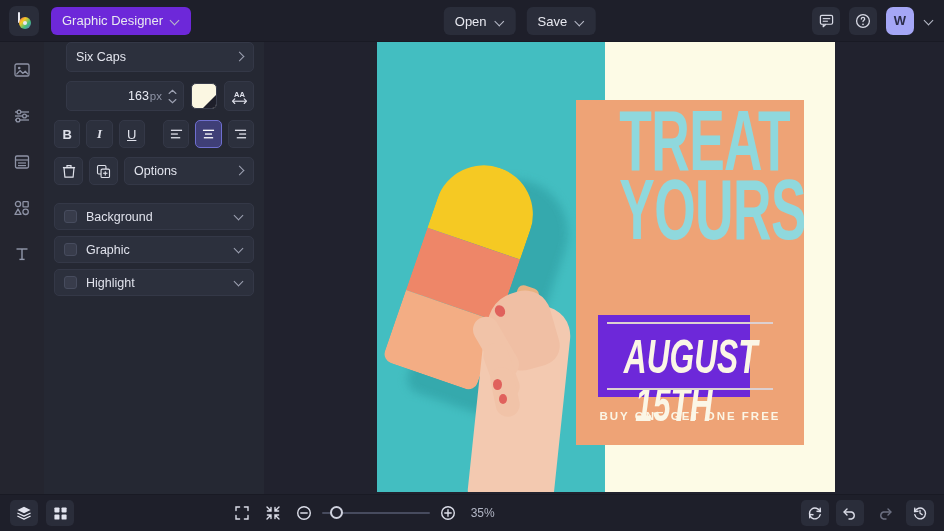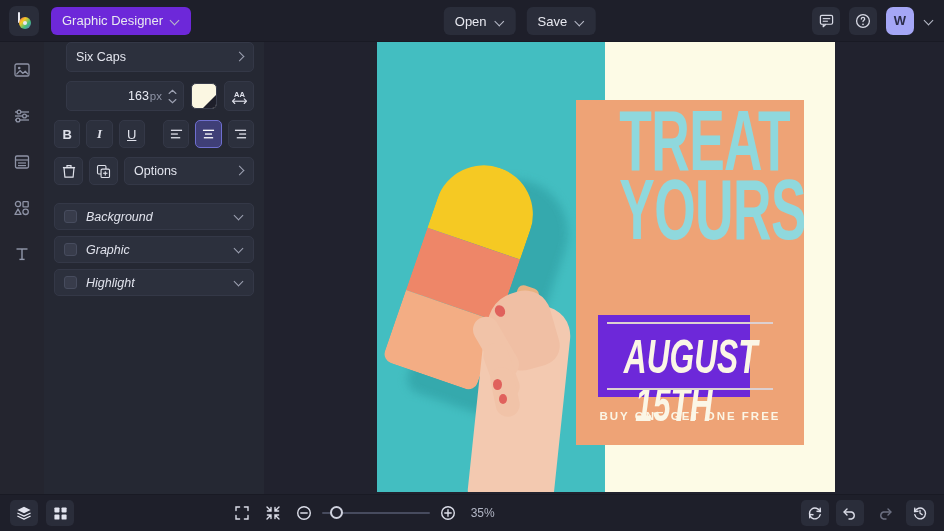--- a/index.html
+++ b/index.html
@@ -156,21 +156,21 @@
   .acc-row {
     height: 27px; border-radius: 5px;
     background: #2c303d; border: 1px solid #343847;
     display: flex; align-items: center; padding: 0 9px; gap: 9px;
     cursor: pointer;
   }
   .acc-box {
     width: 13px; height: 13px; border-radius: 3px;
     background: #383c4b; border: 1px solid #474c5e; flex: 0 0 13px;
   }
-  .acc-label { flex: 1; color: #e0e2ec; font-size: 12.5px; font-style: italic; }
+  .acc-label { flex: 1; color: #e0e2ec; font-size: 12.5px; }
   .chev-down { width: 9px; height: 9px; position: relative; }
   .chev-down::after {
     content: ""; position: absolute; left: 0; top: 0;
     width: 6px; height: 6px;
     border-right: 1.5px solid #9ea2b3; border-bottom: 1.5px solid #9ea2b3;
     transform: rotate(45deg);
   }
 
   
   .canvas-wrap {

